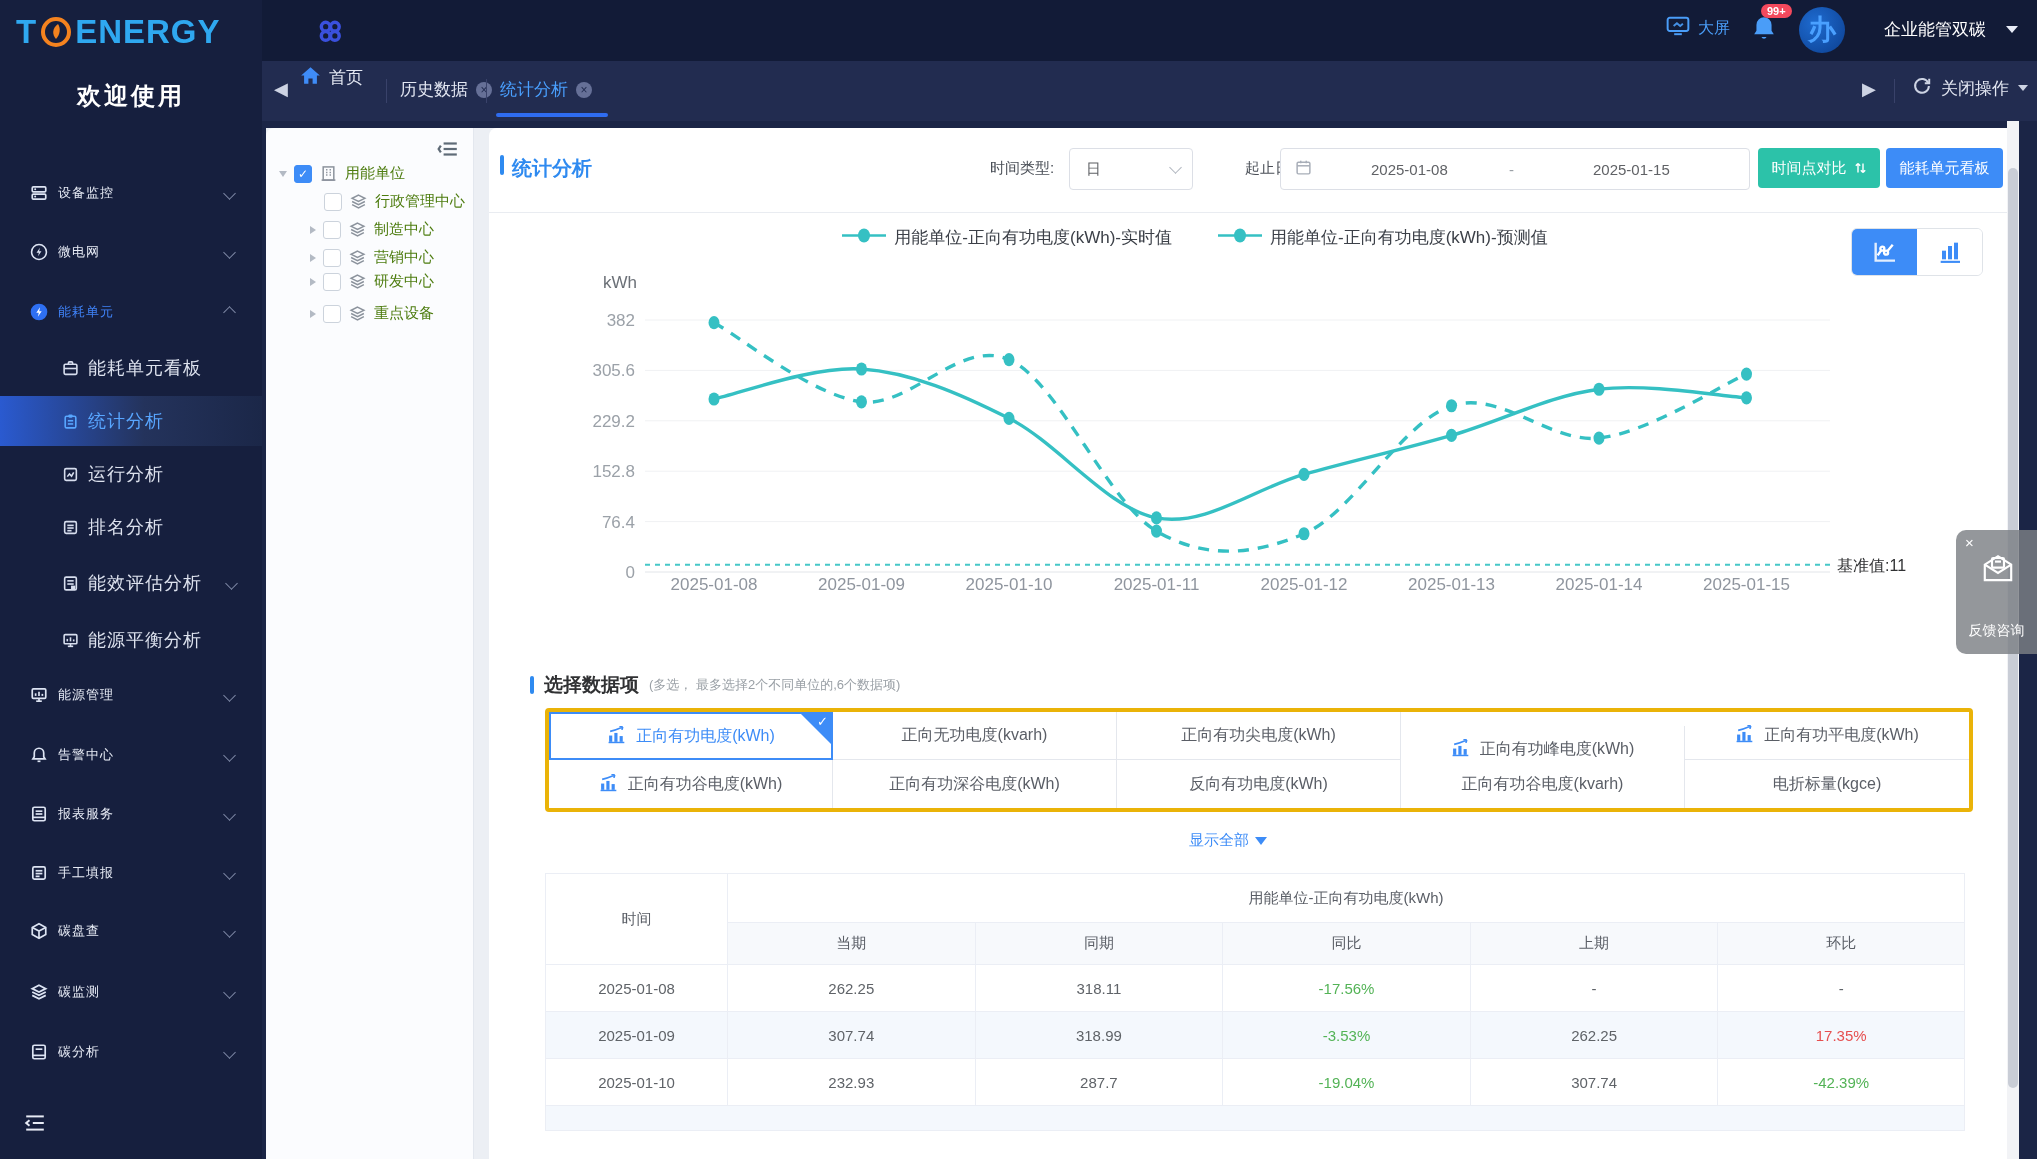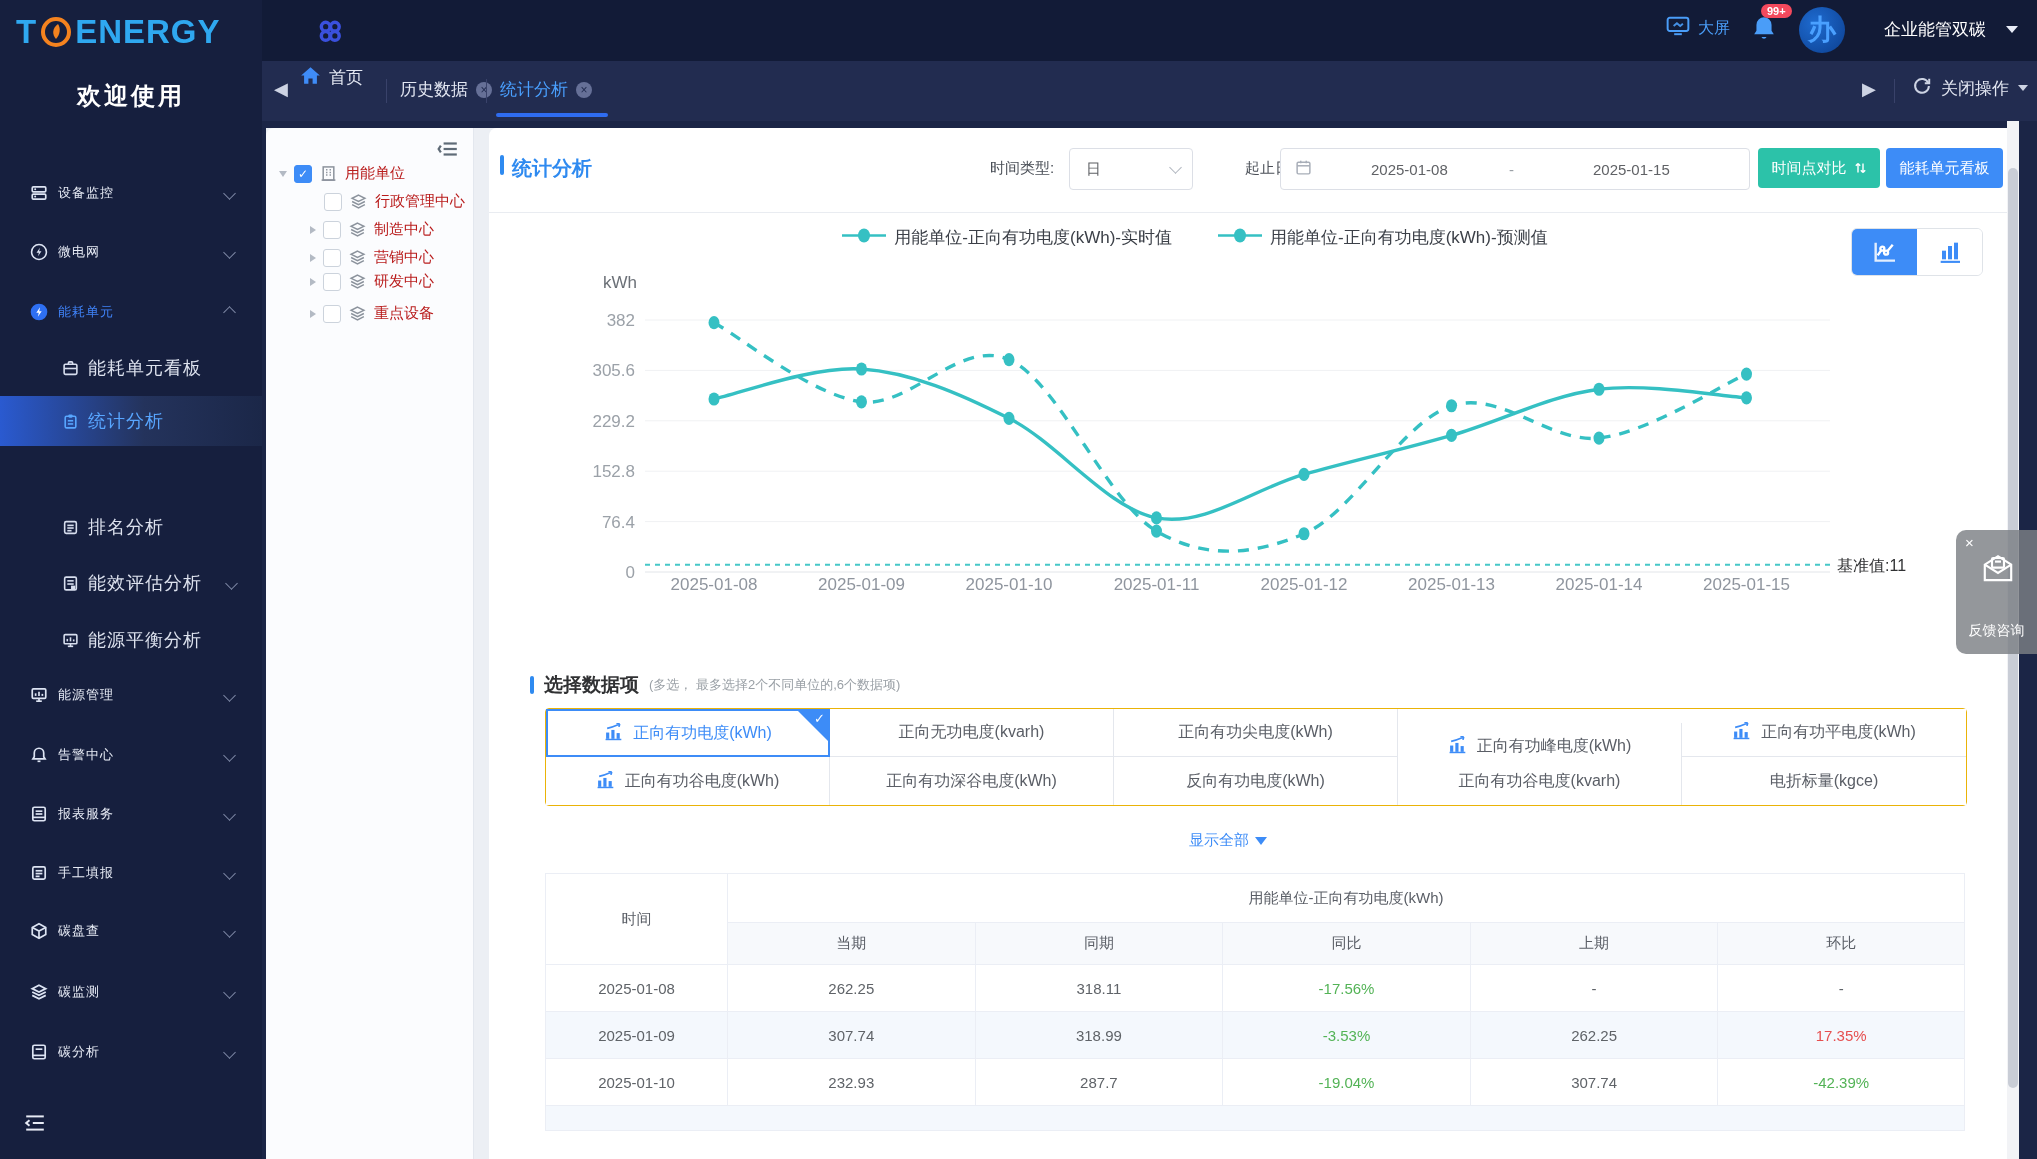--- a/index.html
+++ b/index.html
@@ -35,39 +35,39 @@
   .card{left:489px;top:128px;width:1518px;height:1031px;background:#ffffff;border-radius:8px 0 0 0;}
   .scrolltrack{left:2007px;top:121px;width:12px;height:1038px;background:#f2f3f6;}
   .scrollthumb{left:2008px;top:168px;width:10px;height:920px;background:#c9cdd6;border-radius:5px;cursor:pointer;}
   .rightstrip{left:2019px;top:121px;width:18px;height:1038px;background:#1b2546;}
   
   .trow{position:absolute;display:flex;align-items:center;cursor:pointer;}
   .caret{width:0;height:0;border-left:6px solid #b3bac4;border-top:4.5px solid transparent;border-bottom:4.5px solid transparent;}
   .caret.open{transform:rotate(90deg);}
   .cbox{width:16px;height:16px;border:1px solid #ccd3dc;border-radius:3px;background:#fff;}
   .cbox.on{background:#3d8cf7;border-color:#3d8cf7;color:#fff;font-size:12px;line-height:16px;text-align:center;}
-  .tlabel{font-size:15px;color:#b91c1c;margin-left:8px;}
+  .tlabel{font-size:15px;color:#4d7c0f;margin-left:8px;}
   .ticon{width:17px;height:17px;color:#8b929c;margin-left:8px;}
   
   .ptitle{font-size:20px;font-weight:bold;color:#2e8af0;}
   .bluebar{width:4px;height:20px;background:#2e8af0;border-radius:2px;}
   .flabel{font-size:15px;color:#4a4f57;}
   .selbox{border:1px solid #dcdfe6;border-radius:4px;background:#fff;height:40px;display:flex;align-items:center;color:#606266;font-size:15px;cursor:pointer;}
   .btn{height:40px;border-radius:4px;color:#fff;font-size:15px;display:flex;align-items:center;justify-content:center;cursor:pointer;}
   .divider{height:1px;background:#e9ecf1;}
   
   .legend{display:flex;justify-content:center;gap:46px;align-items:center;}
   .legitem{display:flex;align-items:center;gap:8px;font-size:17px;color:#3c4048;cursor:pointer;}
   .toggle{display:flex;border:1px solid #dfe3e8;border-radius:6px;overflow:hidden;}
   .tgbtn{width:65px;height:46px;display:flex;align-items:center;justify-content:center;cursor:pointer;background:#fff;}
   .tgbtn.on{background:#3d8cf7;}
   
   .stitle{font-size:19px;font-weight:bold;color:#303133;}
   .snote{font-size:13px;color:#9aa0a6;font-weight:normal;}
-  .grid{border:1px solid #eab308;border-radius:4px;background:#fff;}
+  .grid{border:4px solid #eab308;border-radius:4px;background:#fff;}
   .gcell{position:absolute;display:flex;align-items:center;justify-content:center;gap:8px;font-size:16px;color:#5a5e66;border-right:1px solid #e4e7ed;border-bottom:1px solid #e4e7ed;cursor:pointer;background:#fff;box-sizing:border-box;}
   .gcell.last{border-right:none;}
   .gcell.bot{border-bottom:none;}
   .gcell.sel{border:2px solid #3d8cf7;color:#3d8cf7;z-index:2;}
   .corner{position:absolute;top:0;right:0;width:0;height:0;border-top:30px solid #3d8cf7;border-left:30px solid transparent;}
   .cornercheck{position:absolute;top:0px;right:3px;color:#fff;font-size:13px;}
   .showall{display:flex;align-items:center;gap:6px;color:#3d8cf7;font-size:15px;cursor:pointer;}
   .tri-down{width:0;height:0;border-top:8px solid #3d8cf7;border-left:6px solid transparent;border-right:6px solid transparent;}
   
   .tbl{border:1px solid #ebeef5;box-sizing:border-box;background:#fff;overflow:hidden;}
@@ -136,20 +136,27 @@
       <span class="slabel">能耗单元看板</span>
     </div>
     <div class="r srow active" style="top:396px;height:50px">
       <span class="sico"><svg viewBox="0 0 16 16" width="17" height="17" fill="none" stroke="currentColor" stroke-width="1.5">
             <rect x="3" y="3" width="10" height="11" rx="1.4"></rect>
             <rect x="6" y="1.4" width="4" height="3" rx="1" fill="currentColor" stroke="none"></rect>
             <line x1="5.5" y1="7.3" x2="10.5" y2="7.3"></line>
             <line x1="5.5" y1="10.3" x2="10.5" y2="10.3"></line>
           </svg></span>
       <span class="slabel">统计分析</span>
+    </div>
+    <div class="r srow" style="top:451px">
+      <span class="sico"><svg viewBox="0 0 16 16" width="17" height="17" fill="none" stroke="currentColor" stroke-width="1.5">
+            <rect x="2.5" y="2.5" width="11" height="11" rx="1.4"></rect>
+            <path d="M5 10 L7 7.5 L9 9.5 L11 6"></path>
+          </svg></span>
+      <span class="slabel">运行分析</span>
     </div>
     <div class="r srow" style="top:504px">
       <span class="sico"><svg viewBox="0 0 16 16" width="17" height="17" fill="none" stroke="currentColor" stroke-width="1.5">
             <rect x="2.5" y="2.5" width="11" height="11" rx="1.4"></rect>
             <line x1="5" y1="6" x2="11" y2="6"></line>
             <line x1="5" y1="8.5" x2="11" y2="8.5"></line>
             <line x1="5" y1="11" x2="9" y2="11"></line>
           </svg></span>
       <span class="slabel">排名分析</span>
     </div>

